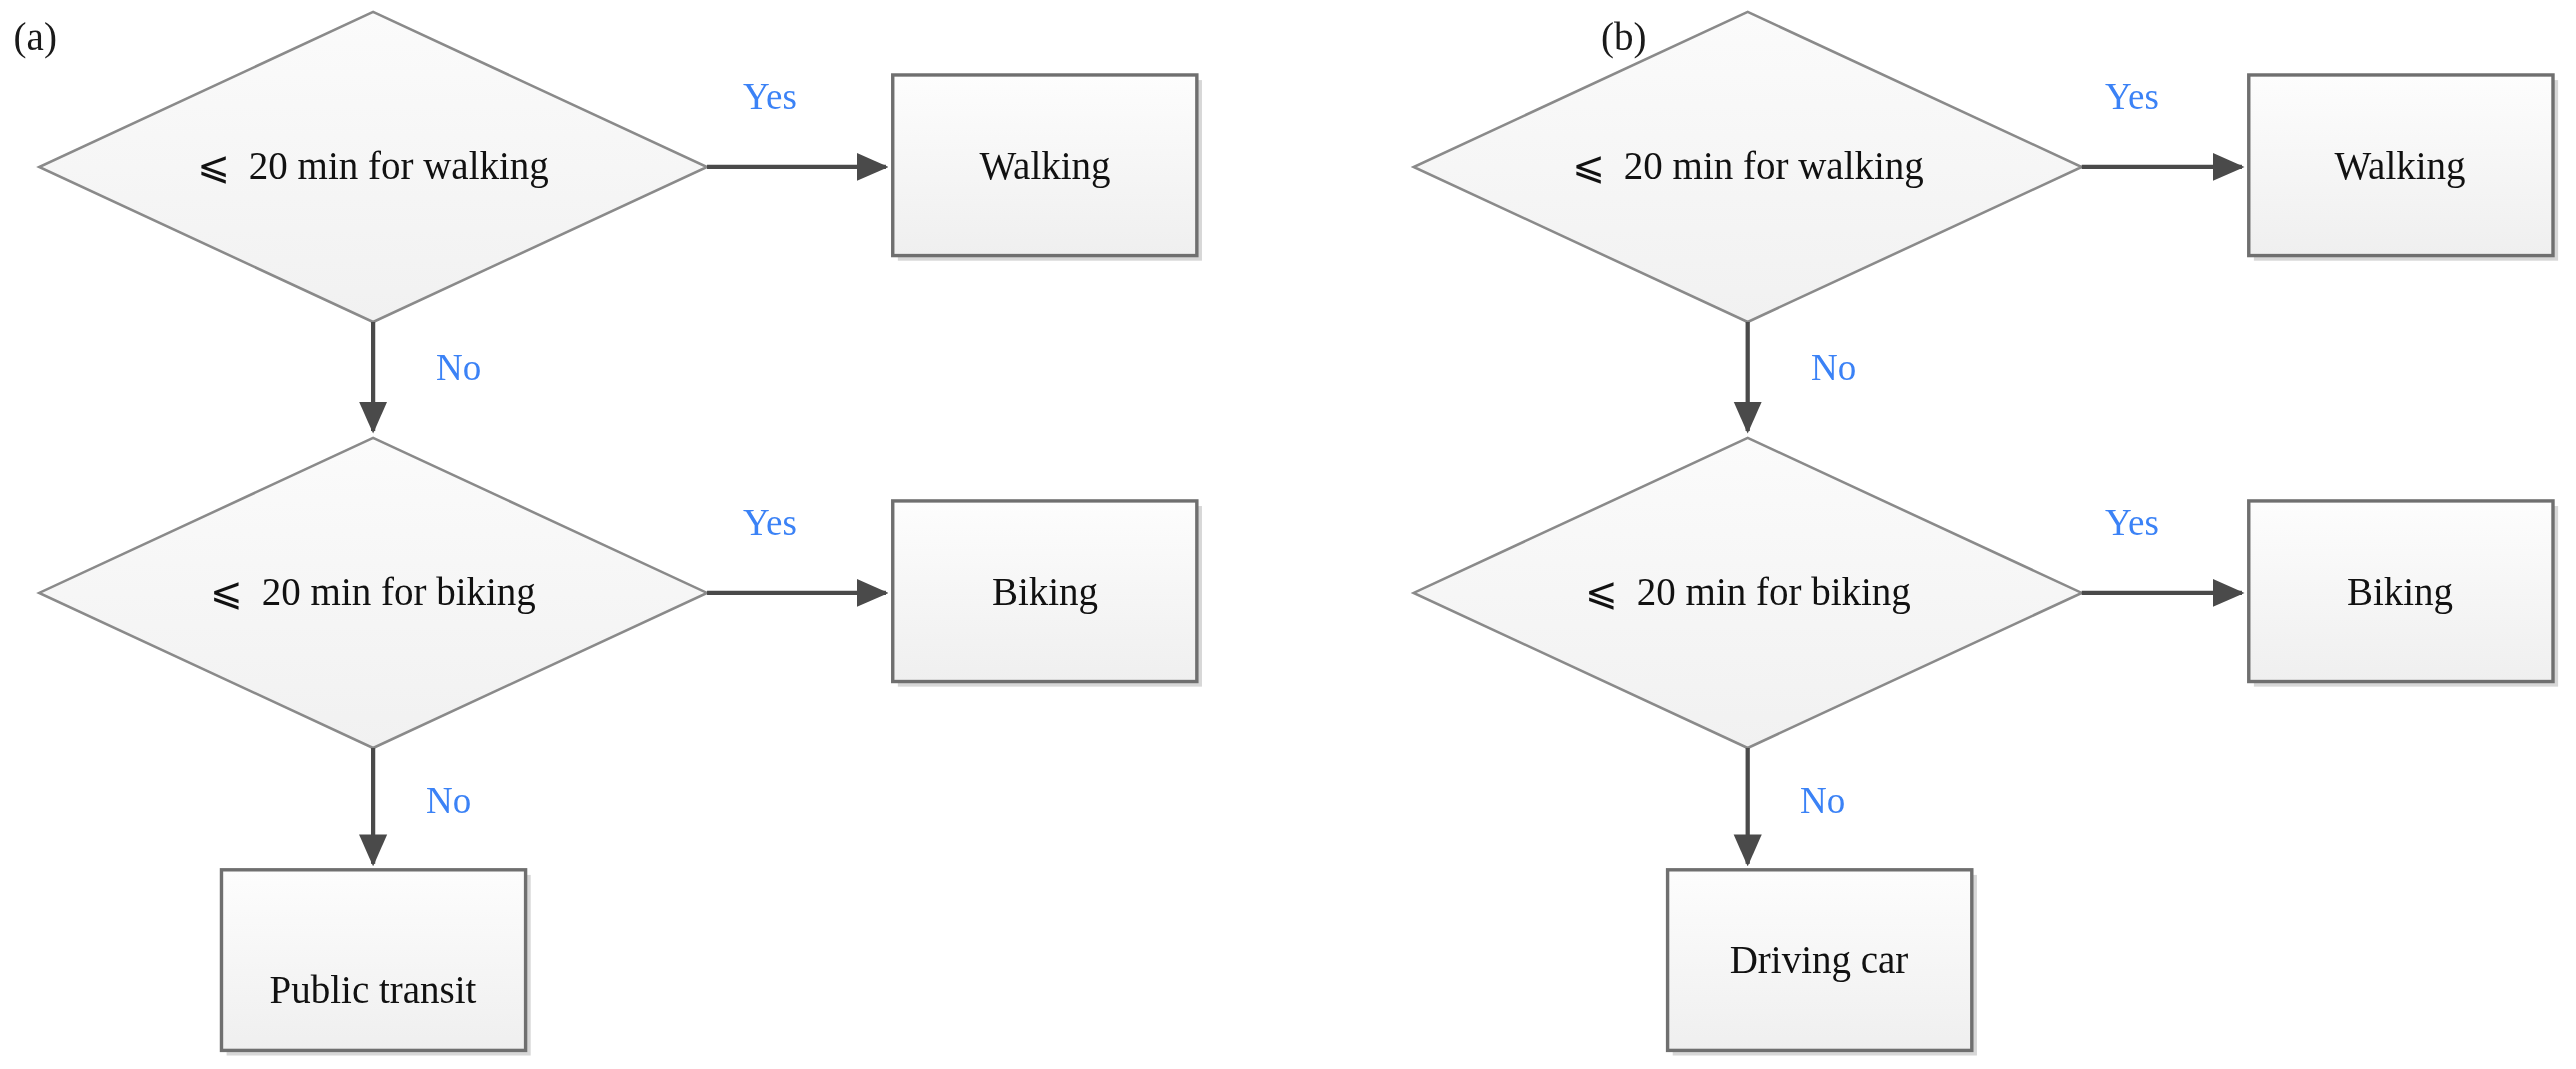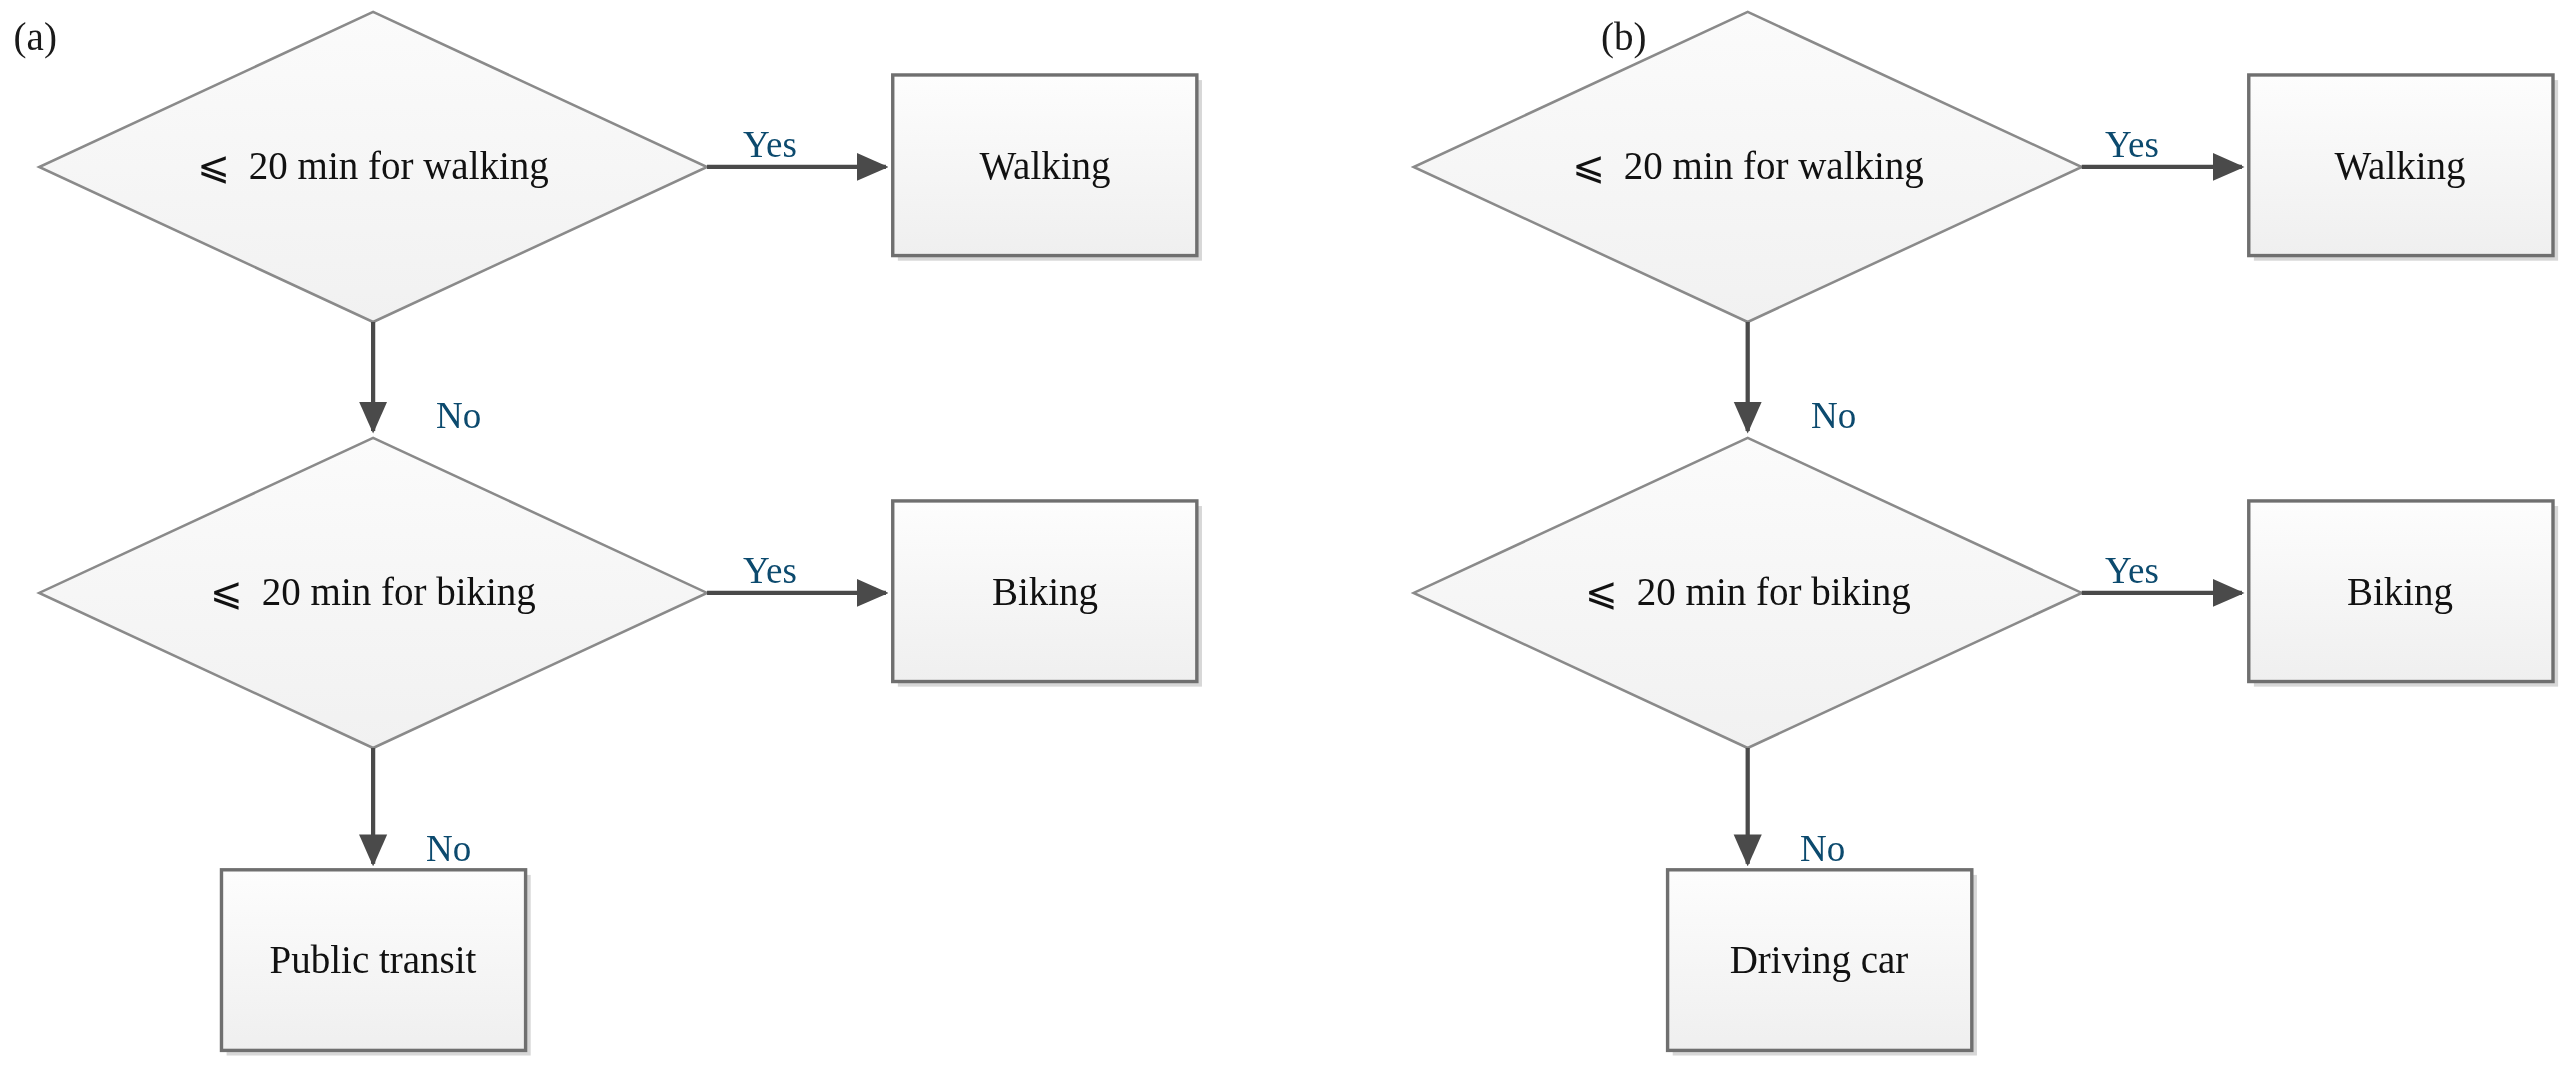--- a/index.html
+++ b/index.html
@@ -57,23 +57,22 @@
   .node-text .le {
     font-size: 39px;
     margin-right: 19px;
     letter-spacing: 0;
   }
 
   .edge-label {
     position: absolute;
     font-size: 37px;
     line-height: 1;
-    color: #0c4a6e;
+    color: #3b82f6;
     white-space: nowrap;
-    margin-top: 48px;
   }
 </style>
 </head>
 <body>
 
 <div id="canvas">
 
   <div class="panel" id="panel-a">
 
     <div class="panel-label" style="left:13.6px; top:17px;">(a)</div>
@@ -116,21 +115,21 @@
       <span>20 min for walking</span>
     </div>
 
     <div class="node-text" style="left:39px; top:567px; width:668px; height:51px;">
       <span class="le">⩽</span>
       <span>20 min for biking</span>
     </div>
 
     <div class="node-text" style="left:893px; top:141px; width:304px; height:51px;">Walking</div>
     <div class="node-text" style="left:893px; top:567px; width:304px; height:51px;">Biking</div>
-    <div class="node-text" style="left:221px; top:935px; width:304px; height:51px;">Public transit</div>
+    <div class="node-text" style="left:221px; top:965px; width:304px; height:51px;">Public transit</div>
 
     <div class="edge-label" style="left:743px; top:78px;">Yes</div>
     <div class="edge-label" style="left:436px; top:349px;">No</div>
     <div class="edge-label" style="left:743px; top:504px;">Yes</div>
     <div class="edge-label" style="left:426px; top:782px;">No</div>
   </div>
 
   <div class="panel" id="panel-b">
 
     <div class="panel-label" style="left:247px; top:17px;">(b)</div>

